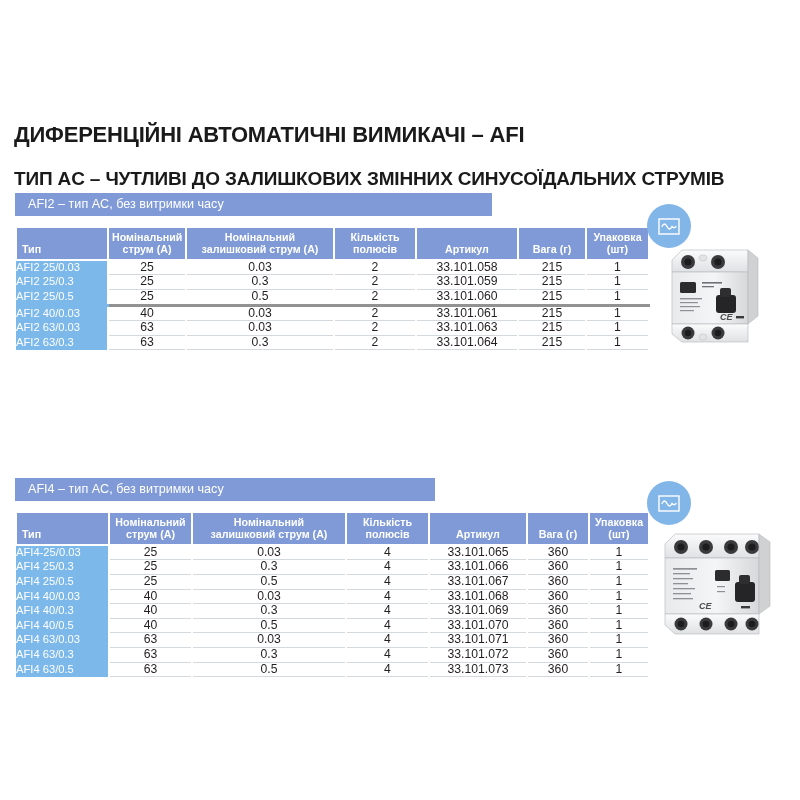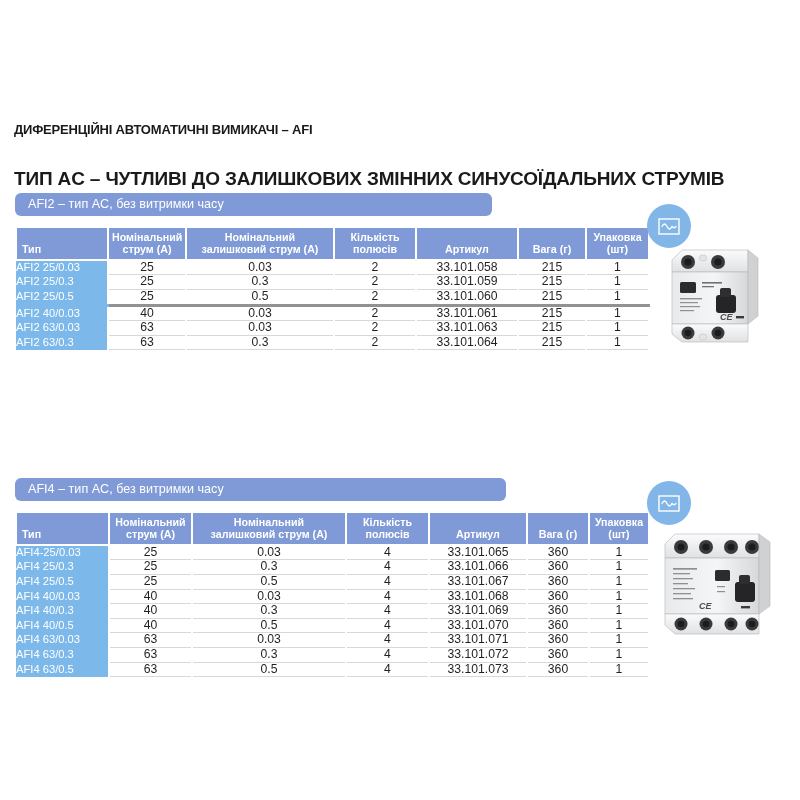--- a/index.html
+++ b/index.html
@@ -21,21 +21,21 @@
     position: relative;
     width: 800px;
     height: 800px;
   }
 
   
   .main-title {
     position: absolute;
     left: 14px;
     top: 122px;
-    font-size: 13px;
+    font-size: 22px;
     font-weight: bold;
     letter-spacing: -0.2px;
     white-space: nowrap;
     color: #1a1a1a;
   }
   .sub-title {
     position: absolute;
     left: 14px;
     top: 168px;
     font-size: 19px;
@@ -55,24 +55,23 @@
     left: 15px;
     top: 0px;
     height: 23px;
     background: #7f9ad6;
     color: #ffffff;
     font-size: 12.6px;
     line-height: 23px;
     padding-left: 13px;
     white-space: nowrap;
     box-sizing: border-box;
-    border-radius: 6px;
   }
   #section-afi2 .section-bar { width: 477px; }
-  #section-afi4 .section-bar { width: 491px; }
+  #section-afi4 .section-bar { width: 420px; }
 
   
   .ac-badge {
     position: absolute;
     width: 44px;
     height: 44px;
     border-radius: 50%;
     background: #82b6e8;
     display: flex;
     align-items: center;

